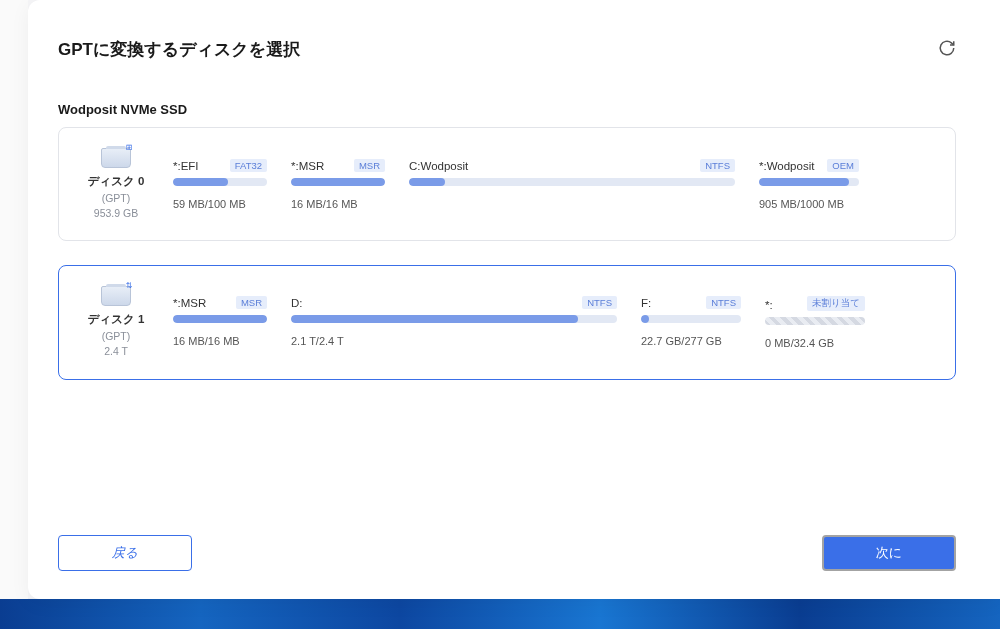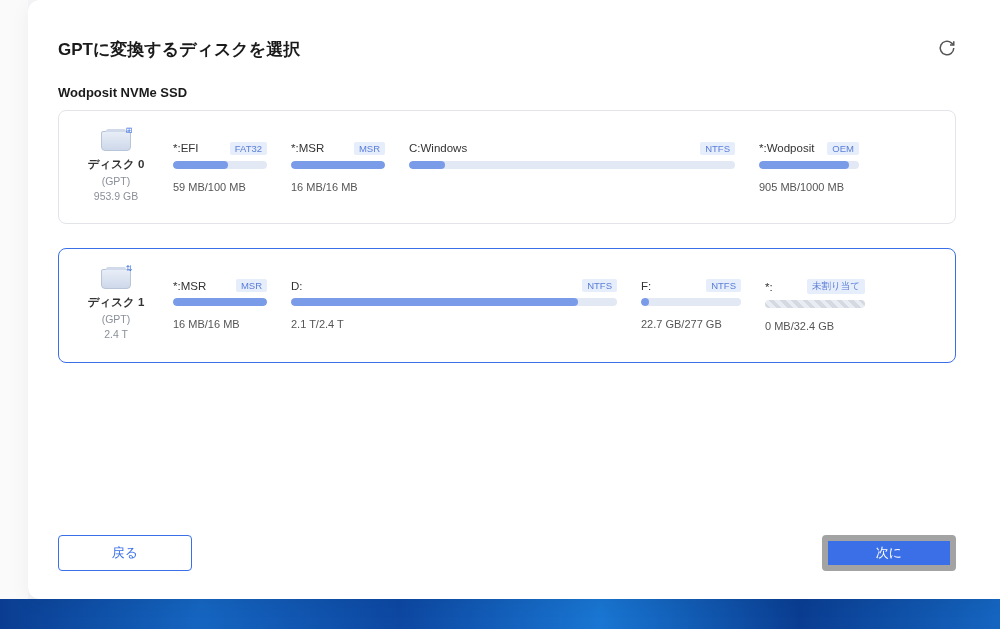--- a/index.html
+++ b/index.html
@@ -27,21 +27,21 @@
       bottom: 30px;
       background: #fff;
       border-radius: 12px 0 0 12px;
       padding: 38px 44px 28px 30px;
       box-shadow: 0 4px 20px rgba(0,0,0,0.05);
     }
     .header {
       display: flex;
       justify-content: space-between;
       align-items: center;
-      margin-bottom: 24px;
+      margin-bottom: 41px;
     }
     .title {
       font-size: 17px;
       font-weight: 700;
       color: #1a1a1a;
     }
     .refresh-icon {
       width: 18px;
       height: 18px;
       cursor: pointer;
@@ -118,21 +118,21 @@
       align-items: flex-start;
     }
     .partition {
       display: flex;
       flex-direction: column;
       gap: 6px;
     }
     .partition-header {
       display: flex;
       justify-content: space-between;
-      align-items: center;
+      align-items: flex-end;
       gap: 6px;
     }
     .partition-label {
       font-size: 11.5px;
       color: #333;
     }
     .partition-fs {
       font-size: 9.5px;
       color: #5a7ed8;
       background: #e6edfb;
@@ -175,24 +175,25 @@
       font-weight: 500;
       cursor: pointer;
       display: flex;
       align-items: center;
       justify-content: center;
     }
     .btn-secondary {
       background: #fff;
       border: 1px solid #3a6fe8;
       color: #3a6fe8;
+      font-style: italic;
     }
     .btn-primary {
       background: #3a6fe8;
-      border: 6px solid #a3a3a3;
+      border: 2px solid #a3a3a3;
       color: #fff;
     }
     .left-edge {
       position: absolute;
       left: 0;
       top: 0;
       bottom: 30px;
       width: 28px;
       background: #fafafa;
     }
@@ -242,21 +243,21 @@
                 <span class="partition-label">*:MSR</span>
                 <span class="partition-fs">MSR</span>
               </div>
               <div class="partition-bar">
                 <div class="fill" style="width: 100%;"></div>
               </div>
               <div class="partition-usage">16 MB/16 MB</div>
             </div>
             <div class="partition" style="width: 326px;">
               <div class="partition-header">
-                <span class="partition-label">C:Windows</span>
+                <span class="partition-label">C:Wodposit</span>
                 <span class="partition-fs">NTFS</span>
               </div>
               <div class="partition-bar">
                 <div class="fill" style="width: 11%;"></div>
               </div>
             </div>
             <div class="partition" style="width: 100px;">
               <div class="partition-header">
                 <span class="partition-label">*:Wodposit</span>
                 <span class="partition-fs">OEM</span>

